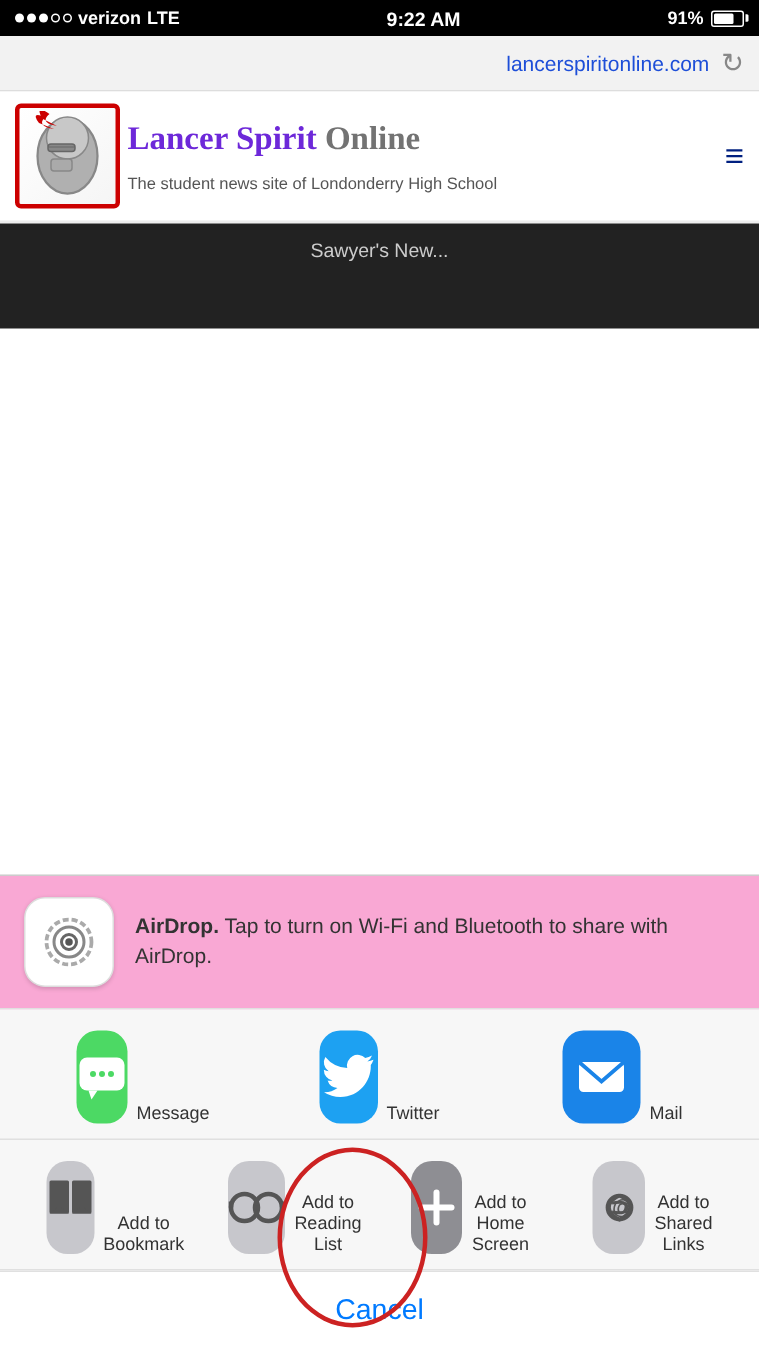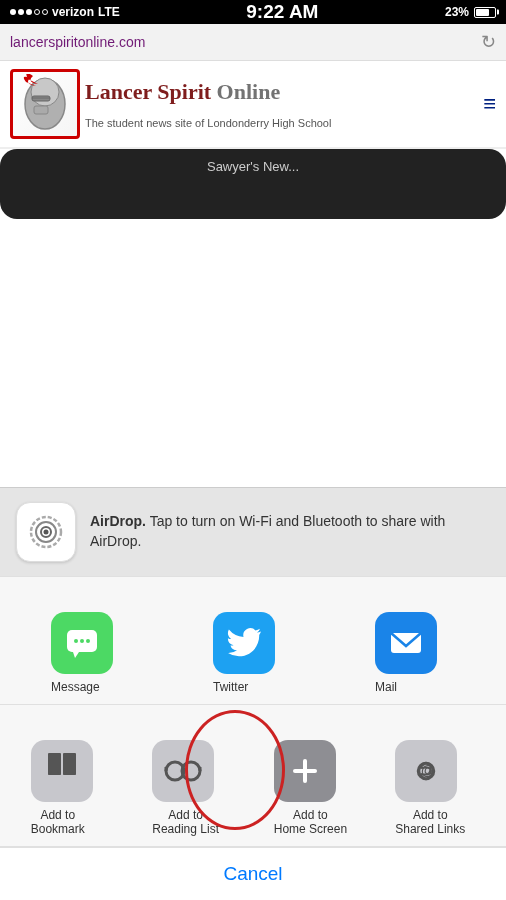--- a/index.html
+++ b/index.html
@@ -21,21 +21,21 @@
       align-items: center;
       padding: 4px 10px;
       height: 24px;
       font-size: 12px;
       font-weight: 600;
     }
     .status-left { display: flex; align-items: center; gap: 4px; }
     .status-dots { display: flex; gap: 2px; }
     .dot { width: 6px; height: 6px; border-radius: 50%; background: #fff; }
     .dot.empty { background: transparent; border: 1px solid #fff; }
-    .status-center { font-size: 19px; font-weight: 600; }
+    .status-center { font-size: 13px; font-weight: 600; }
     .status-right { display: flex; align-items: center; gap: 5px; font-size: 12px; }
     .battery {
       width: 22px; height: 11px; border: 1.5px solid #fff; border-radius: 2px; position: relative;
       display: flex; align-items: center; padding: 1px;
     }
     .battery::after {
       content: ''; position: absolute; right: -4px; top: 50%; transform: translateY(-50%);
       width: 2px; height: 5px; background: #fff; border-radius: 0 1px 1px 0;
     }
     .battery-fill { height: 100%; background: #fff; border-radius: 1px; width: 70%; }
@@ -45,23 +45,23 @@
       background: #f2f2f2;
       padding: 7px 10px;
       display: flex;
       align-items: center;
       justify-content: center;
       gap: 8px;
       border-bottom: 1px solid #ddd;
     }
     .url-text {
       font-size: 14px;
-      color: #701a75;
+      color: #1d4ed8;
       flex: 1;
-      text-align: left;
+      text-align: right;
     }
     .reload-icon { color: #888; font-size: 18px; }
 
     
     .website-header {
       background: #fff;
       padding: 8px 10px;
       display: flex;
       align-items: center;
       justify-content: space-between;
@@ -91,21 +91,20 @@
 
     
     .article-preview {
       background: #222;
       height: 70px;
       overflow: hidden;
       display: flex;
       align-items: center;
       justify-content: center;
       position: relative;
-      border-radius: 17px;
     }
     .article-overlay-text {
       color: #ccc;
       font-size: 13px;
       position: absolute;
       top: 10px;
       left: 50%;
       transform: translateX(-50%);
       white-space: nowrap;
     }
@@ -115,21 +114,21 @@
       background: #f7f7f7;
       border-top: 1px solid #ccc;
       position: absolute;
       bottom: 0;
       left: 0;
       right: 0;
     }
 
     
     .airdrop-row {
-      background: #e5e5e5;
+      background: #f9a8d4;
       padding: 14px 16px;
       display: flex;
       align-items: center;
       gap: 14px;
       border-bottom: 1px solid #e0e0e0;
     }
     .airdrop-icon {
       width: 60px; height: 60px;
       background: #fff;
       border-radius: 14px;
@@ -146,25 +145,23 @@
     .apps-row {
       background: #f7f7f7;
       padding: 14px 10px 10px;
       display: flex;
       justify-content: space-around;
       align-items: flex-start;
       border-bottom: 1px solid #e0e0e0;
     }
     .app-item {
       display: flex;
-      flex-direction: column;
-      align-items: flex-start;
+      align-items: flex-end;
       gap: 6px;
       width: 80px;
-      margin-top: 21px;
     }
     .app-icon {
       width: 62px; height: 62px;
       border-radius: 14px;
       display: flex; align-items: center; justify-content: center;
       font-size: 30px;
     }
     .app-label {
       font-size: 12px;
       color: #333;
@@ -230,21 +227,21 @@
       <div class="dot"></div>
       <div class="dot"></div>
       <div class="dot empty"></div>
       <div class="dot empty"></div>
     </div>
     <span>verizon</span>
     <span>LTE</span>
   </div>
   <div class="status-center">9:22 AM</div>
   <div class="status-right">
-    <span>23%</span>
+    <span>91%</span>
     <div class="battery">
       <div class="battery-fill"></div>
     </div>
   </div>
 </div>
 
 <div class="url-bar">
   <span class="url-text">lancerspiritonline.com</span>
   <span class="reload-icon">↻</span>
 </div>
@@ -261,21 +258,21 @@
         <path d="M8 8 Q2 0 12 4 Q6 10 18 12" fill="#cc0000"></path>
 
         <rect x="14" y="22" width="18" height="5" rx="2" fill="#888" stroke="#666" stroke-width="1"></rect>
         <line x1="14" y1="24" x2="32" y2="24" stroke="#666" stroke-width="0.8"></line>
 
         <rect x="16" y="32" width="14" height="8" rx="2" fill="#aaa" stroke="#888" stroke-width="1"></rect>
       </svg>
     </div>
     <div class="site-title-area">
       <div class="site-title">
-        <span style="color:#7f1d1d">Lancer Spirit </span><span class="black">Online</span>
+        <span style="color:#6d28d9">Lancer Spirit </span><span class="black">Online</span>
       </div>
       <div class="site-subtitle">The student news site of Londonderry High School</div>
     </div>
   </div>
   <div class="hamburger">≡</div>
 </div>
 
 <div class="article-preview">
   <span class="article-overlay-text">Sawyer's New...</span>
 </div>

